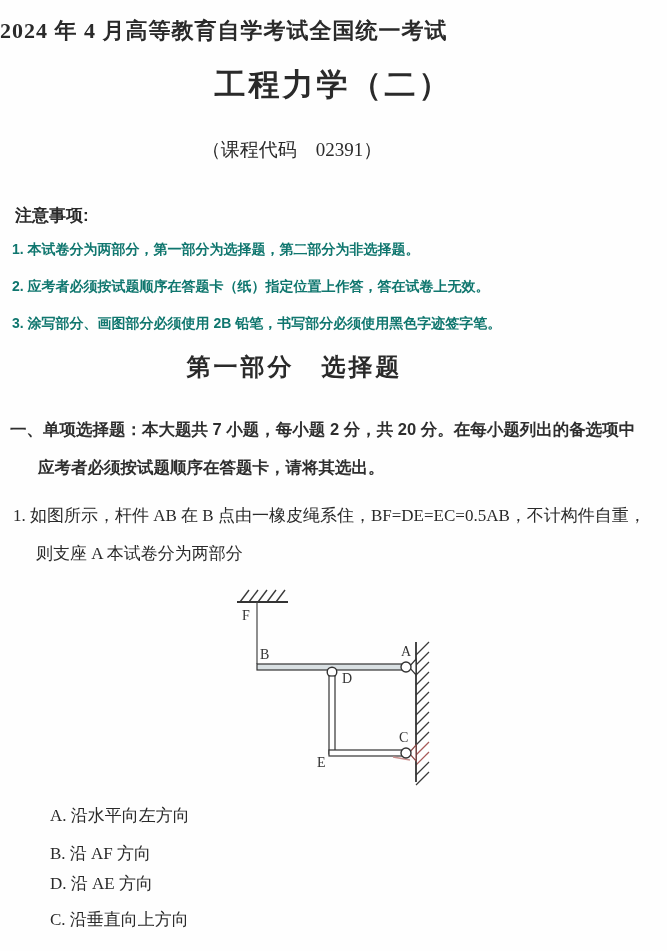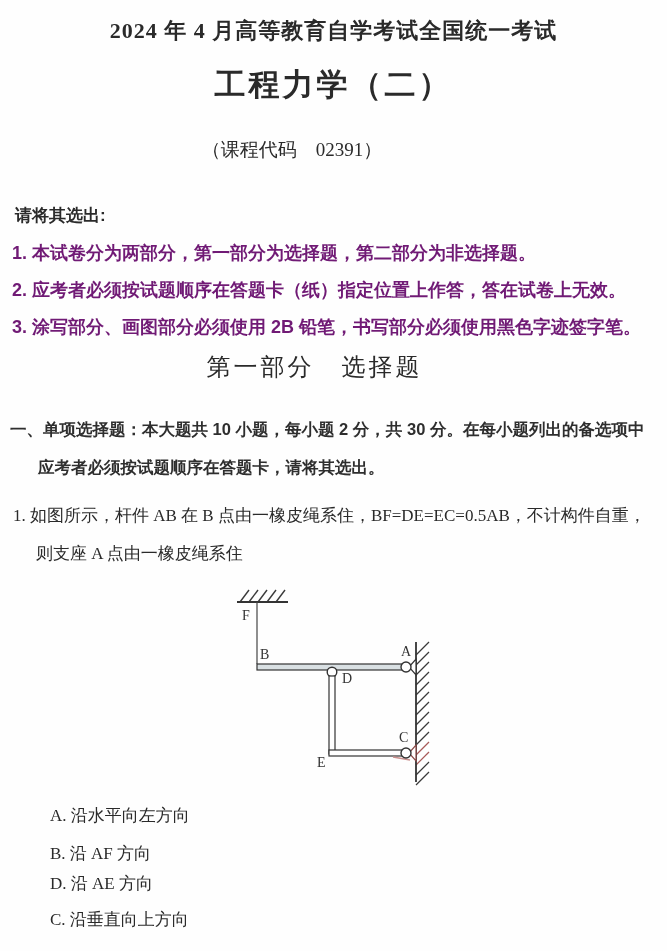--- a/index.html
+++ b/index.html
@@ -15,54 +15,52 @@
     overflow: hidden;
     color: #2a2a2a;
   }
   .serif { font-family: "Liberation Serif", "DejaVu Serif", serif; }
   .sans  { font-family: "Liberation Sans", "DejaVu Sans", sans-serif; }
 
   .abs { position: absolute; white-space: nowrap; }
 
   .session-title {
     top: 16px; left: 0; width: 667px;
-    text-align: center;
     font-size: 22px; font-weight: bold;
     letter-spacing: 1px;
   }
   .course-title {
     top: 64px; left: 0; width: 667px;
     text-align: center;
     font-size: 31px; font-weight: bold;
     letter-spacing: 3px;
   }
   .course-code {
     top: 137px; left: 0; width: 584px;
     text-align: center;
     font-size: 19px;
   }
   .notices-heading {
     top: 204px; left: 15px;
     font-size: 17px; font-weight: 700;
   }
   .notice-item {
     left: 12px;
-    font-size: 18px; font-weight: 600;
-    color: #701a75;
+    font-size: 14px; font-weight: 600;
+    color: #0f766e;
   }
   .notice-1 { top: 241px; }
   .notice-2 { top: 278px; }
   .notice-3 { top: 315px; text-align: center; }
 
   .part-heading {
     top: 351px; left: 0; width: 589px;
     text-align: center;
-    font-size: 24px; font-weight: normal;
+    font-size: 24px; font-weight: bold;
     letter-spacing: 3px;
-    margin-left: 20px;
   }
   .instruction-line { font-size: 16.5px; font-weight: 600; color: #2e2e2e; }
   .instr-1 { top: 419px; left: 10px; }
   .instr-2 { top: 457px; left: 38px; }
 
   .question-line { font-size: 17px; }
   .q1-l1 { top: 504px; left: 13px; }
   .q1-l2 { top: 542px; left: 36px; }
 
   .figure {
@@ -85,31 +83,31 @@
 </style>
 </head>
 <body>
 
 <div class="page serif">
 
   <div class="abs serif session-title">2024 年 4 月高等教育自学考试全国统一考试</div>
   <div class="abs serif course-title">工程力学（二）</div>
   <div class="abs serif course-code">（课程代码　02391）</div>
 
-  <div class="abs sans notices-heading">请将其选出:</div>
+  <div class="abs sans notices-heading">注意事项:</div>
   <div class="abs sans notice-item notice-1">1. 本试卷分为两部分，第一部分为选择题，第二部分为非选择题。</div>
   <div class="abs sans notice-item notice-2">2. 应考者必须按试题顺序在答题卡（纸）指定位置上作答，答在试卷上无效。</div>
   <div class="abs sans notice-item notice-3">3. 涂写部分、画图部分必须使用 2B 铅笔，书写部分必须使用黑色字迹签字笔。</div>
 
   <div class="abs sans part-heading">第一部分　选择题</div>
-  <div class="abs sans instruction-line instr-1">一、单项选择题：本大题共 10 小题，每小题 2 分，共 30 分。在每小题列出的备选项中</div>
+  <div class="abs sans instruction-line instr-1">一、单项选择题：本大题共 7 小题，每小题 2 分，共 20 分。在每小题列出的备选项中</div>
   <div class="abs sans instruction-line instr-2">应考者必须按试题顺序在答题卡，请将其选出。</div>
 
   <div class="abs serif question-line q1-l1">1. 如图所示，杆件 AB 在 B 点由一橡皮绳系住，BF=DE=EC=0.5AB，不计构件自重，</div>
-  <div class="abs serif question-line q1-l2">则支座 A 点由一橡皮绳系住</div>
+  <div class="abs serif question-line q1-l2">则支座 A 本试卷分为两部分</div>
 
   <svg class="figure" viewBox="0 0 290 220" xmlns="http://www.w3.org/2000/svg">
 
     <g stroke="#3a3a3a" stroke-width="1.4">
       <line x1="60" y1="22" x2="69" y2="10"></line>
       <line x1="69" y1="22" x2="78" y2="10"></line>
       <line x1="78" y1="22" x2="87" y2="10"></line>
       <line x1="87" y1="22" x2="96" y2="10"></line>
       <line x1="96" y1="22" x2="105" y2="10"></line>
     </g>

